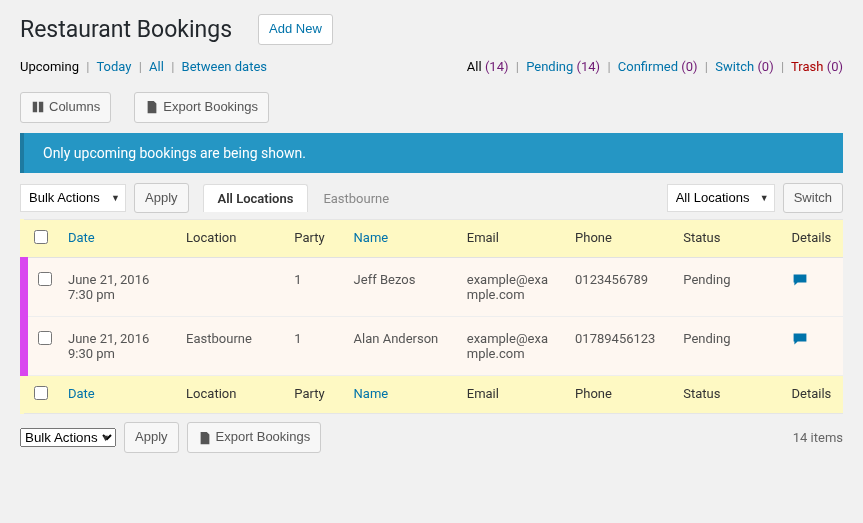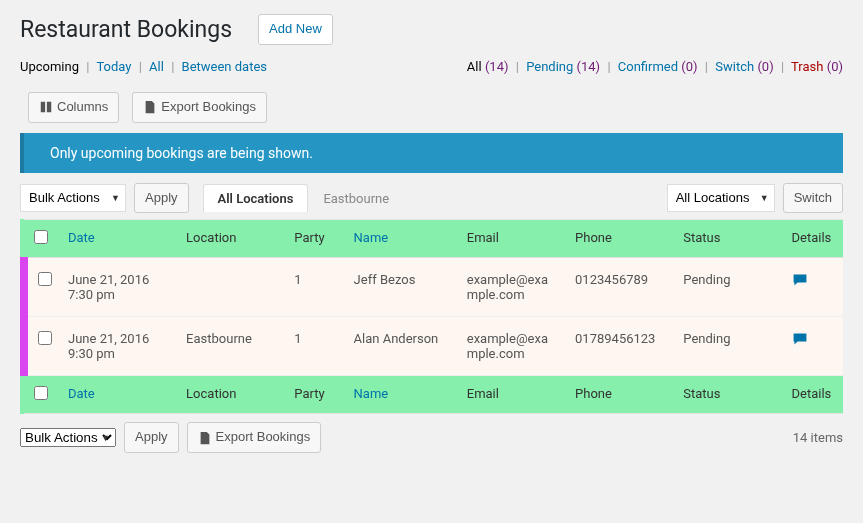--- a/index.html
+++ b/index.html
@@ -7,31 +7,31 @@
   .heading { display: flex; align-items: center; gap: 26px; margin: 4px 0 14px; }
   .heading h1 { font-size: 23px; font-weight: 400; color: #23282d; }
   .btn { display: inline-flex; align-items: center; gap: 4px; border: 1px solid #ccc; background: #f7f7f7; border-radius: 3px; padding: 4px 10px; font-size: 13px; color: #555; cursor: pointer; line-height: 1.6; text-align: right; }
   .btn-top { color: #0073aa; background: #fff; }
   .subsub { font-size: 13px; color: #666; margin-bottom: 8px; display: flex; justify-content: space-between; flex-wrap: wrap; }
   .subsub a { color: #0073aa; text-decoration: none; }
   .subsub .sep { color: #999; padding: 0 4px; }
   .subsub .current { color: #000000; font-weight: 400; }
   .subsub .count { color: #701a75; }
   .trash { color: #a00 !important; }
-  .toolbar { margin: 18px 8px 10px; display: flex; gap: 13px; }
-  .notice { background: #2596c4; color: #fff; padding: 12px 26px; font-size: 14px; margin-bottom: 10px; border-left: 4px solid #1e7aa0; }
+  .toolbar { margin: 18px 0 10px; display: flex; gap: 23px; }
+  .notice { background: #2596c4; color: #fff; padding: 12px 19px; font-size: 14px; margin-bottom: 10px; border-left: 4px solid #1e7aa0; }
   .tablenav { display: flex; align-items: center; gap: 8px; margin: 6px 0; }
   .tablenav .select { border: 1px solid #ddd; background: #fff; padding: 3px 24px 3px 8px; font-size: 13px; height: 28px; position: relative; -webkit-appearance: none; appearance: none; }
   .select-wrap { position: relative; display: inline-block; }
   .select-wrap::after { content: "▼"; position: absolute; right: 6px; top: 50%; transform: translateY(-50%); font-size: 9px; pointer-events: none; color: #333; }
   .loc-tabs { display: flex; gap: 0; margin-left: 6px; }
   .loc-tab { padding: 6px 14px; font-size: 13px; color: #888; cursor: pointer; border: 1px solid transparent; border-bottom: none; }
   .loc-tab.active { background: #fff; border-color: #ddd; font-weight: 600; color: #333; border-radius: 3px 3px 0 0; }
   .spacer { flex: 1; }
-  table.wp-list { width: 100%; border-collapse: collapse; background: #86efac; border: 1px solid #e5e5e5; border-left: none; border-right: none; }
+  table.wp-list { width: 100%; border-collapse: collapse; background: #fef9c3; border: 1px solid #e5e5e5; border-left: none; border-right: none; }
   table.wp-list th, table.wp-list td { text-align: left; padding: 10px 8px; font-size: 13px; vertical-align: top; word-break: break-word; }
   table.wp-list thead th, table.wp-list tfoot th { font-weight: 400; color: #333; border-bottom: 1px solid #e1e1e1; }
   table.wp-list tfoot th { border-top: 1px solid #e1e1e1; border-bottom: none; }
   table.wp-list th a { color: #0073aa; text-decoration: none; }
   table.wp-list th.cb, table.wp-list td.cb { width: 30px; padding-left: 10px; }
   table.wp-list tbody tr { background: #fefefe; border-left: 4px solid transparent; }
   table.wp-list tbody tr.pending { background: #fef7f1; border-left: 8px solid #d946ef; }
   table.wp-list tbody td { border-bottom: 1px solid #eee; color: #555; padding: 14px 8px; }
   .details-icon svg { width: 16px; height: 16px; fill: #0073aa; }
   .cb input { width: 14px; height: 14px; }

